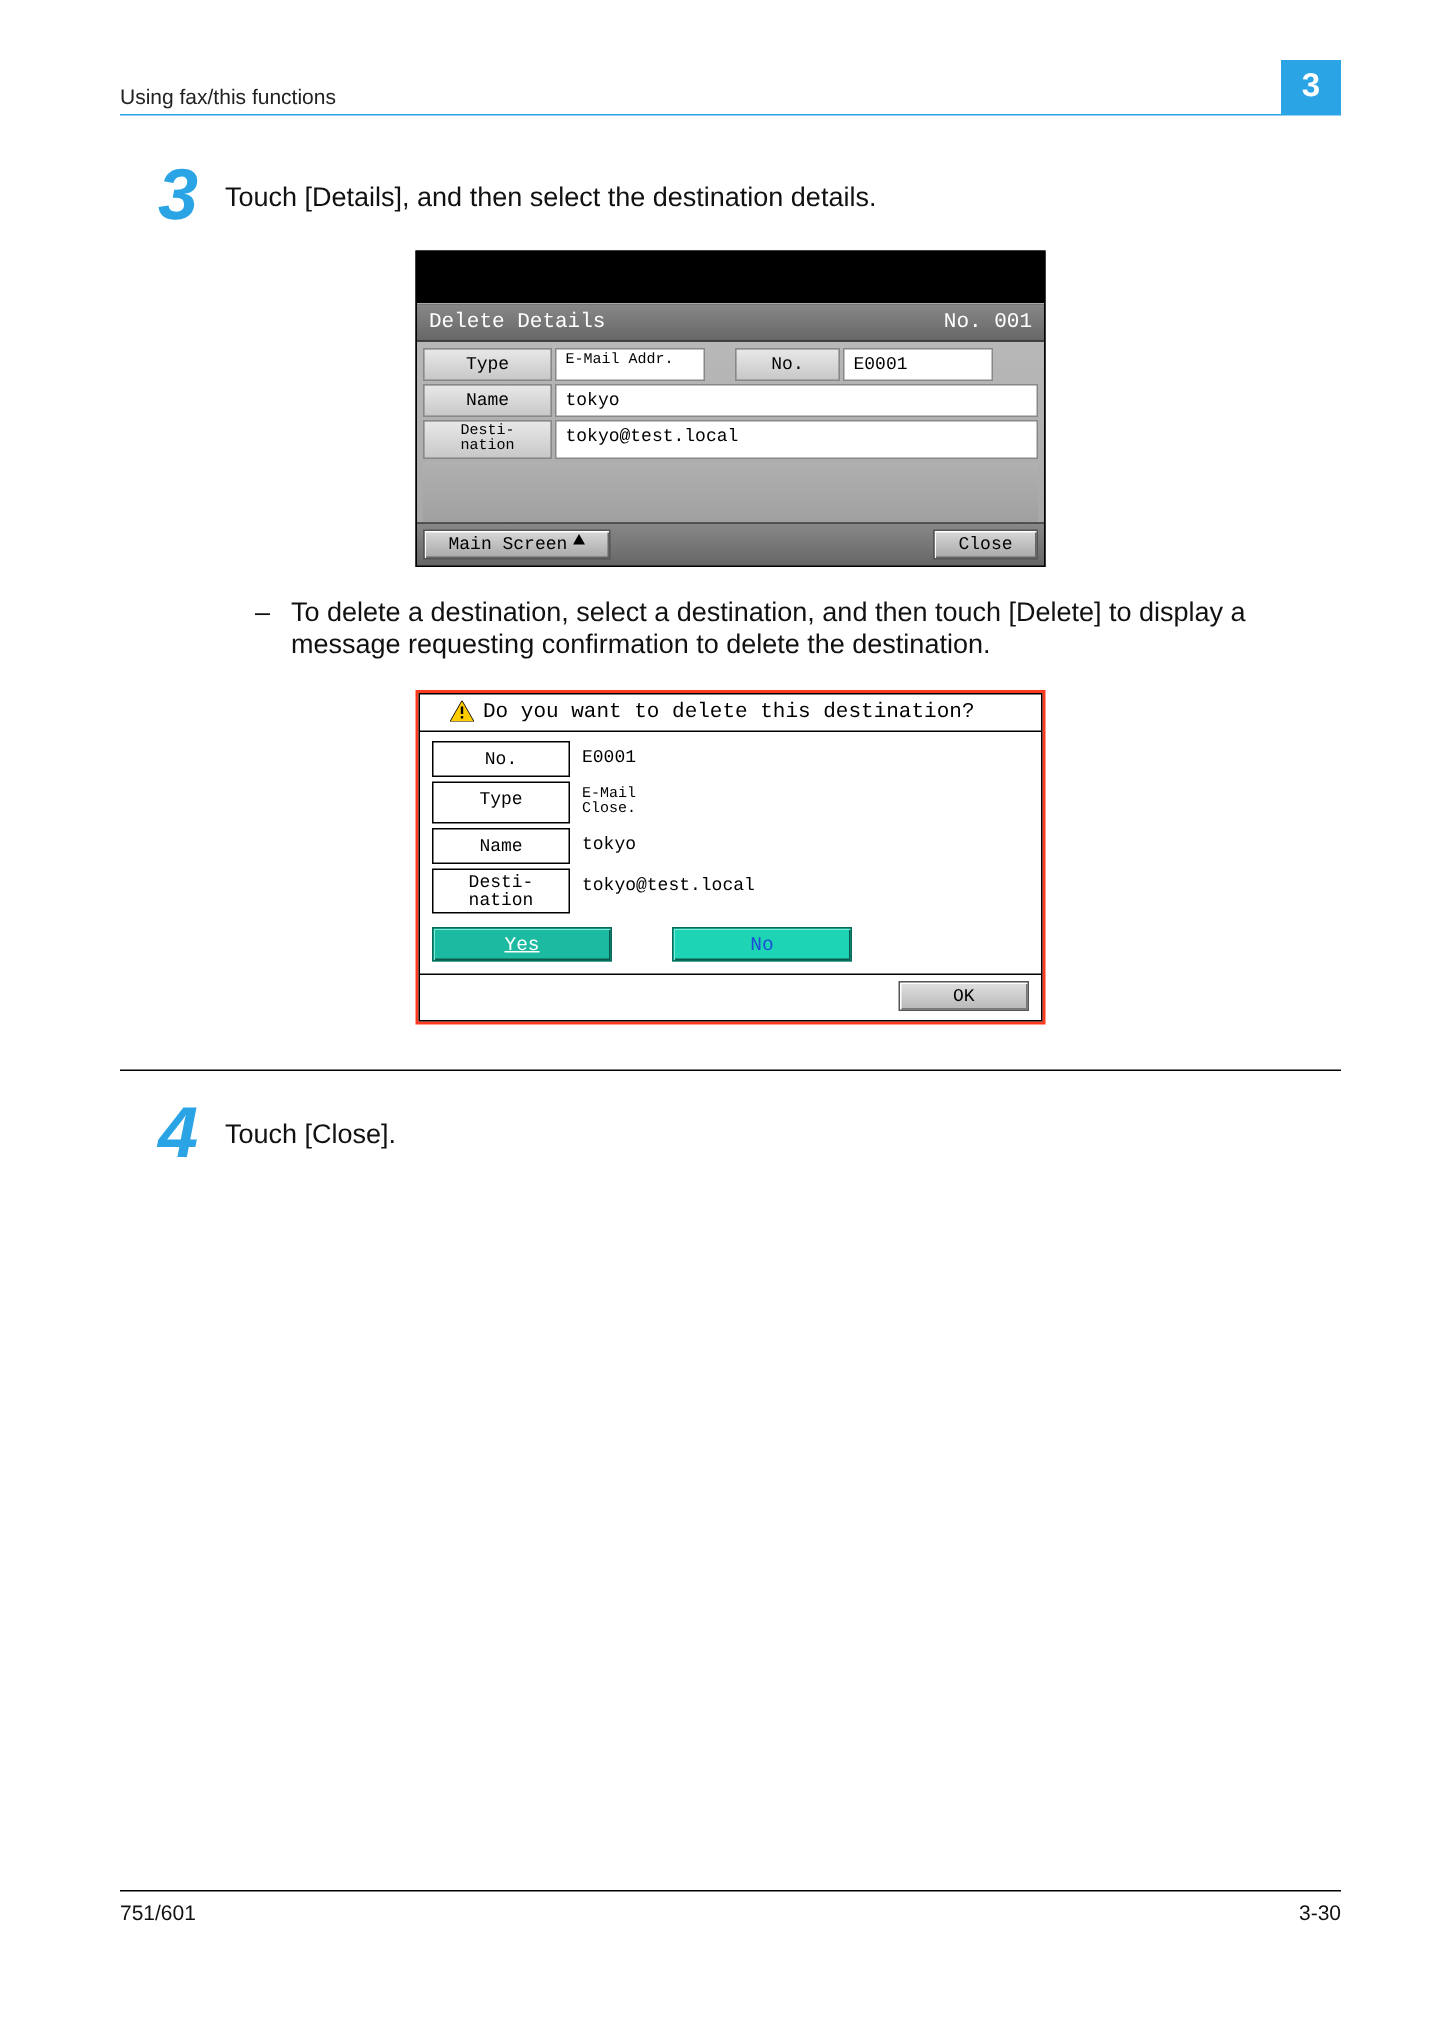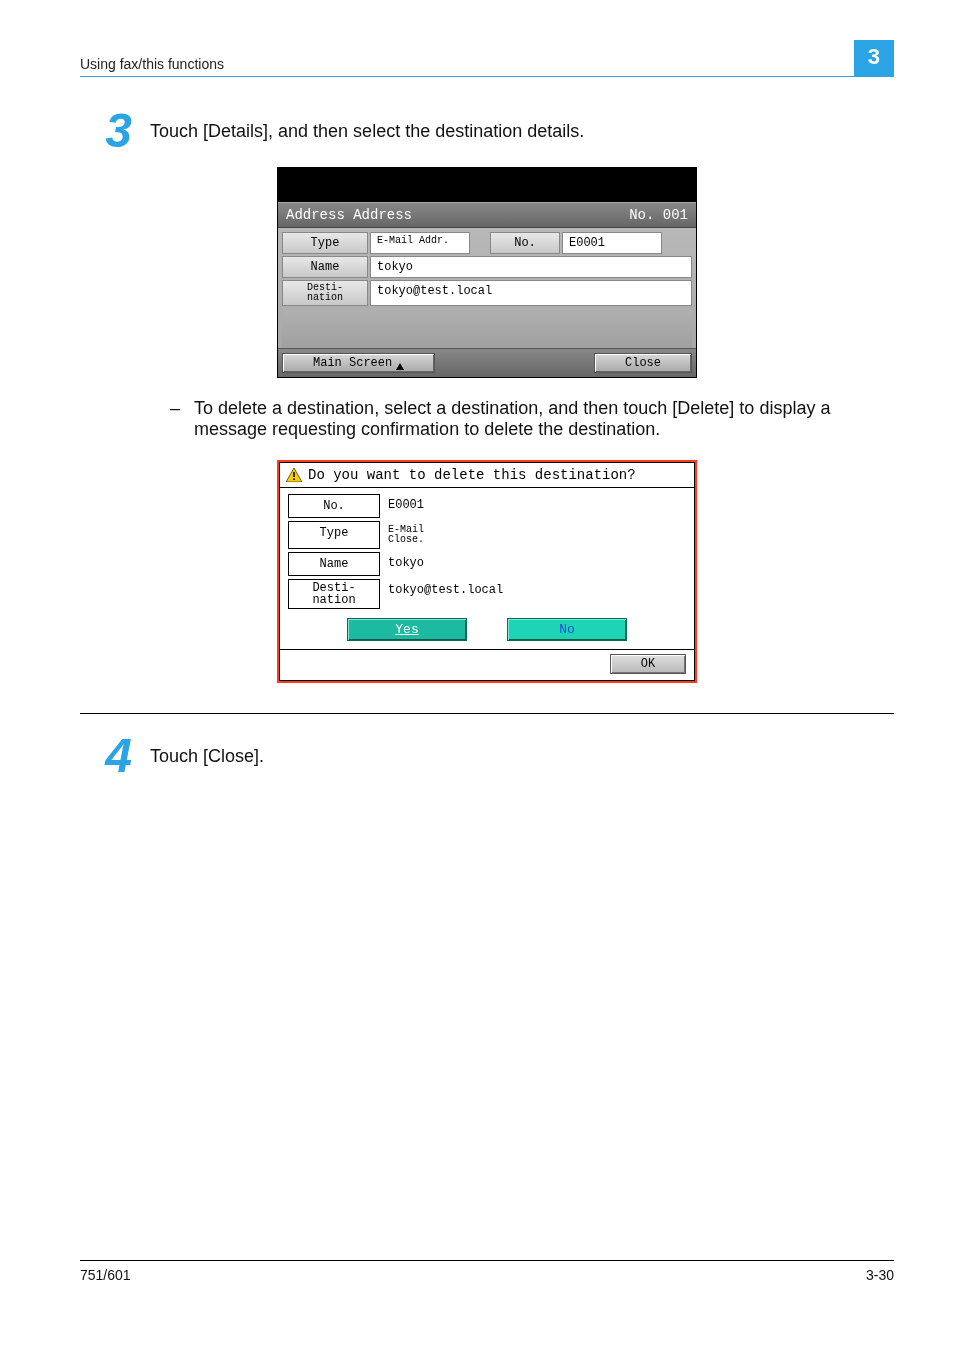--- a/index.html
+++ b/index.html
@@ -136,24 +136,24 @@
     background: linear-gradient(#888,#666);
     padding: 4px;
     border-top: 1px solid #555;
   }
   .s1-btn {
     background: linear-gradient(#d8d8d8,#a8a8a8);
     border: 1px solid #555;
     font-family: "Courier New", monospace;
     font-size: 12px;
     color: #000;
-    padding: 2px 30px;
+    padding: 2px 16px;
     box-shadow: inset 1px 1px 0 #fff, inset -1px -1px 0 #666;
     display: inline-flex;
-    align-items: flex-end;
+    align-items: flex-start;
     gap: 4px;
   }
   .arrow-up {
     display:inline-block;
     width:0; height:0;
     border-left:4px solid transparent;
     border-right:4px solid transparent;
     border-bottom:7px solid #000;
   }
   
@@ -162,22 +162,22 @@
     margin: 0 auto 20px auto;
     background: #fff;
     border: 2px solid #ff3b1f;
   }
   .s2-inner {
     border: 1px solid #000;
     margin: 0;
   }
   .s2-title-row {
     display: flex;
-    align-items: center;
-    padding: 4px 6px;
+    align-items: flex-start;
+    padding: 4px 20px;
     font-family: "Courier New", monospace;
     font-size: 14px;
     color: #000;
     border-bottom: 1px solid #000;
   }
   .s2-warn {
     display:inline-flex;
     align-items:center;
     justify-content:center;
     margin-right:6px;
@@ -204,21 +204,21 @@
   .s2-val {
     flex: 1;
     font-family: "Courier New", monospace;
     font-size: 12px;
     padding: 4px 8px;
     color:#000;
   }
   .s2-val.small { font-size:10px; line-height:1.0; }
   .s2-btnrow {
     display: flex;
-    justify-content: center;
+    justify-content: flex-start;
     gap: 40px;
     padding: 6px 0;
   }
   .s2-btn {
     width: 120px;
     text-align:center;
     padding: 3px 0;
     font-family: "Courier New", monospace;
     font-size: 13px;
     color: #fff;
@@ -228,21 +228,21 @@
   .s2-btn.yes { background:#1dbaa2; }
   .s2-btn.yes span { text-decoration: underline; }
   .s2-btn.no { background:#1dd4b5; color:#1d4ed8; }
   .s2-okrow {
     display:flex;
     justify-content:flex-end;
     padding: 4px 8px 6px 8px;
     border-top: 1px solid #000;
   }
   .s2-ok {
-    width: 76px;
+    width: 87px;
     text-align:center;
     padding: 2px 0;
     font-family: "Courier New", monospace;
     font-size: 12px;
     border: 1px solid #555;
     background: linear-gradient(#e0e0e0,#b8b8b8);
     box-shadow: inset 1px 1px 0 #fff, inset -1px -1px 0 #777;
     color:#000;
   }
   .hr-line {
@@ -272,21 +272,21 @@
   </div>
 
   <div class="step-row">
     <div class="step-num">3</div>
     <div class="step-text">Touch [Details], and then select the destination details.</div>
   </div>
 
   <div class="screen1">
     <div class="s1-black"></div>
     <div class="s1-titlebar">
-      <span>Address Address</span>
+      <span>Delete Details</span>
       <span>No. 001</span>
     </div>
     <div class="s1-body">
       <div class="s1-row">
         <div class="s1-cell-label">Type</div>
         <div class="s1-cell-val short" style="font-size:10px;line-height:1.0;">E-Mail
 Addr.</div>
         <div style="width:20px;"></div>
         <div class="s1-cell-label" style="width:70px;">No.</div>
         <div class="s1-cell-val" style="flex:0 0 100px;">E0001</div>

